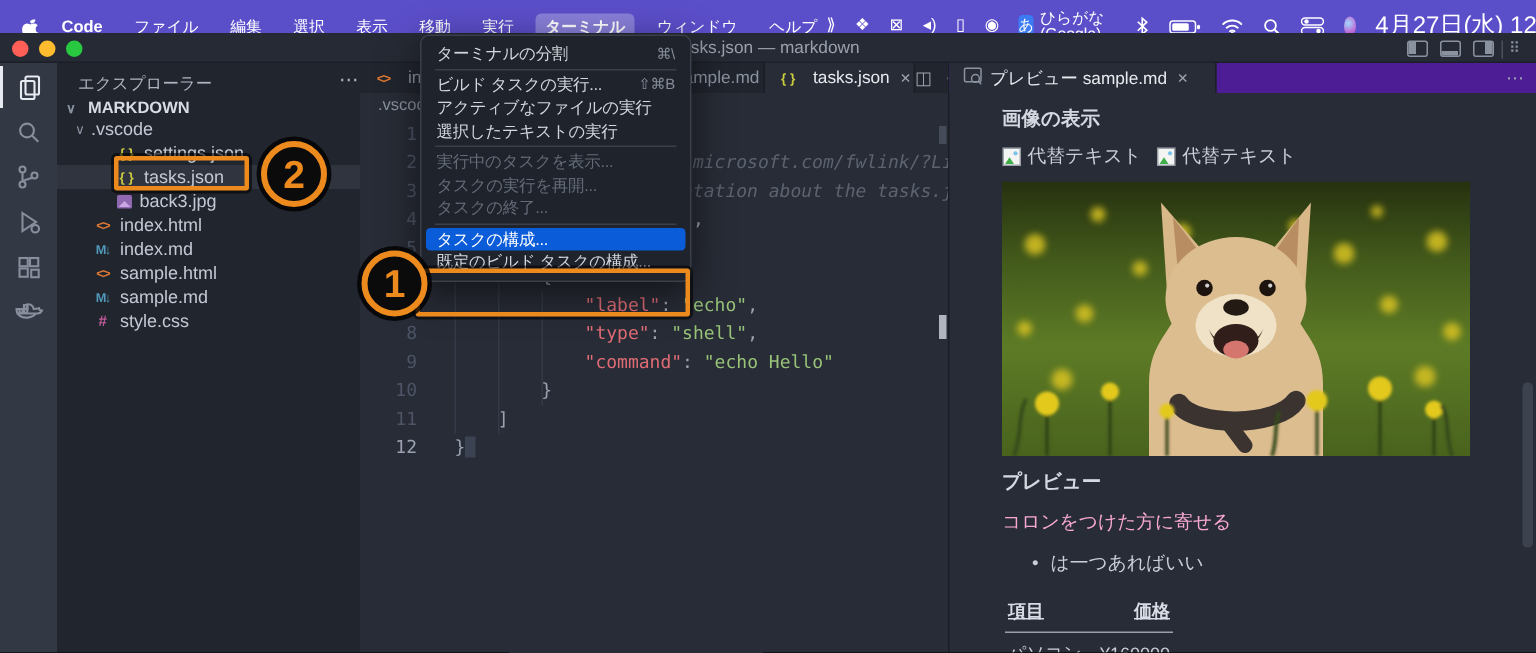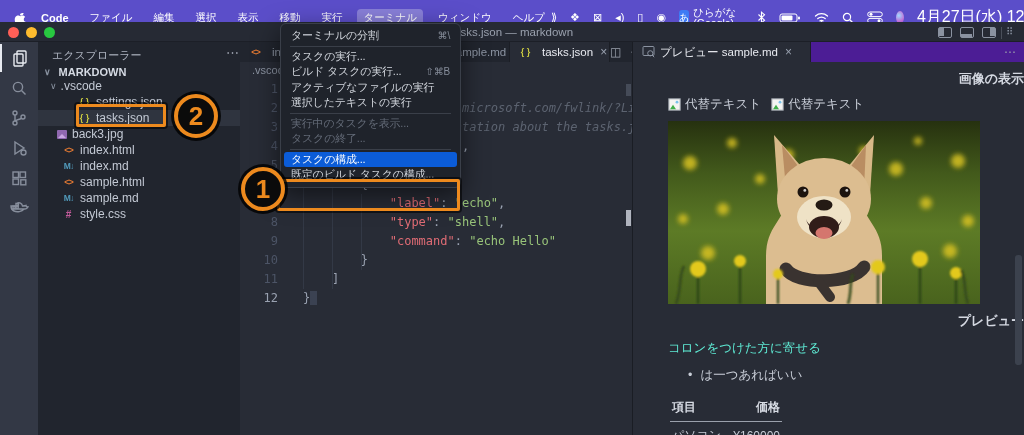--- a/index.html
+++ b/index.html
@@ -11,21 +11,21 @@
     -webkit-font-smoothing:antialiased;
   }
   .abs { position:absolute; }
 
   
   #macbar { left:0; top:0; width:1024px; height:35px; background:#5b4ec9;
     display:flex; align-items:center; color:#fff; }
   #macbar .left { display:flex; align-items:center; gap:9px; padding-left:14px; }
   #macbar .mitem { font-size:10.5px; padding:2px 6px; white-space:nowrap; }
   #macbar .mitem.app { font-weight:bold; font-size:11px; }
-  #macbar .mitem.active { background:rgba(255,255,255,.28); border-radius:4px; }
+  #macbar .mitem.active { background:rgba(255,255,255,.28); border-radius:4px;font-weight:bold; }
   #macbar .right { margin-left:auto; display:flex; align-items:center; gap:13px; padding-right:12px; }
   .stico { font-size:11px; color:#fff; line-height:1; display:inline-flex; align-items:center; }
   .ime-chip { width:15px; height:15px; background:#3d7bf5; border-radius:3px; color:#fff;
     font-size:10px; display:inline-flex; align-items:center; justify-content:center; }
   .ime-label { font-size:10.5px; margin-left:4px; }
   .siri-dot { width:13px; height:13px; border-radius:50%;
     background:radial-gradient(circle at 35% 35%, #9fd9ff, #c06ad4 60%, #7b4fd0); }
   .clock { font-size:16px; font-weight:400; white-space:nowrap; }
 
   
@@ -85,29 +85,29 @@
   .cl .c { color:#5c6370; font-style:italic; }
   .cl .cursor { background:#3b4252; }
   .iguide { position:absolute; width:1px; background:#333946; }
   #cursor-mark { left:626px; top:210px; width:5px; height:16px; background:#c8cdd6; opacity:.85; }
   #edge-mark { left:626px; top:84px; width:5px; height:12px; background:#596070; opacity:.6; }
 
   
   #panel-sep { left:632px; top:42px; width:1px; height:393px; background:#1a1d24; }
   #ptabbar { left:633px; top:42px; width:391px; height:20px; background:#4c1d95; display:flex; }
   #pcontent { left:633px; top:62px; width:391px; height:373px; }
-  .ph { margin:8px 0 0 35px; font-size:13px; font-weight:600; color:#d4d8e1;text-align:right; }
+  .ph { margin:8px 0 0 35px; font-size:13px; font-weight:600; color:#d4d8e1; }
   #alt-row { margin:8px 0 0 35px; font-size:12.5px; color:#c9ced8; display:flex; align-items:center; gap:4px; }
   .brkimg { width:13px; height:13px; display:inline-block; }
   #dogimg { display:block; margin:8px 0 0 35px; width:312px; height:183px; }
-  #pv-para { margin:10px 0 0 35px; font-size:12.5px; color:#5eead4; }
+  #pv-para { margin:10px 0 0 35px; font-size:12.5px; color:#f9a8d4; }
   #pv-bullet { margin:10px 0 0 55px; font-size:12.5px; color:#c9ced8; }
   #pv-bullet .dot { margin-right:8px; }
   #pv-table { margin:10px 0 0 37px; border-collapse:collapse; font-size:12px; }
-  #pv-table th { text-align:left; font-weight:bold; color:#d8dce4; border-bottom:1.5px solid #9aa0ab; padding:5px 2px; }
+  #pv-table th { text-align:left; font-weight:bold; color:#d8dce4; border-bottom:1.5px solid #9aa0ab; padding:5px 2px;text-decoration:underline; }
   #pv-table th.num, #pv-table td.num { text-align:right; }
   #pv-table td { color:#c9ced8; border-bottom:1px solid #3f444e; padding:5px 2px; }
   #pv-table th, #pv-table td { min-width:56px; }
   #pv-scroll { left:1015px; top:255px; width:7px; height:110px; background:#3c424e; border-radius:3px; }
 
   
   #ddmenu { left:280px; top:23px; width:181px; background:#1f232b; border:1px solid #3a3f49;
     border-radius:6px; box-shadow:0 8px 26px rgba(0,0,0,.55); padding:4px 0; z-index:50; }
   .ditem { height:15.5px; display:flex; align-items:center; padding:0 10px;
     font-size:11px; letter-spacing:-.2px; color:#d3d7de; white-space:nowrap; }
@@ -267,21 +267,21 @@
     <span>.vscode</span>
   </div>
   <div class="abs trow" style="top:94px;padding-left:40px">
     <span class="fico json">{ }</span>
     <span>settings.json</span>
   </div>
   <div class="abs trow sel" style="top:110px;padding-left:40px">
     <span class="fico json">{ }</span>
     <span>tasks.json</span>
   </div>
-  <div class="abs trow" style="top:126px;padding-left:19px">
+  <div class="abs trow" style="top:126px;padding-left:40px">
     <span class="fico img"></span>
     <span>back3.jpg</span>
   </div>
   <div class="abs trow" style="top:142px;padding-left:24px">
     <span class="fico html">&lt;&gt;</span>
     <span>index.html</span>
   </div>
   <div class="abs trow" style="top:158px;padding-left:24px">
     <span class="fico md">M↓</span>
     <span>index.md</span>
@@ -478,35 +478,35 @@
   </div>
   <div id="pv-scroll" class="abs"></div>
 
   <div id="ddmenu" class="abs">
     <div class="ditem">
       <span>ターミナルの分割</span>
         <span class="sc">⌘\</span>
     </div>
     <div class="dsep"></div>
     <div class="ditem">
-        <span>タスクの実行...</span>
-      </div>
-    <div class="ditem">
       <span>ビルド タスクの実行...</span>
         <span class="sc">⇧⌘B</span>
     </div>
     <div class="ditem">
         <span>アクティブなファイルの実行</span>
       </div>
     <div class="ditem">
         <span>選択したテキストの実行</span>
       </div>
     <div class="dsep"></div>
     <div class="ditem dis">
         <span>実行中のタスクを表示...</span>
+      </div>
+    <div class="ditem dis">
+        <span>タスクの実行を再開...</span>
       </div>
     <div class="ditem dis">
         <span>タスクの終了...</span>
       </div>
     <div class="dsep"></div>
     <div class="ditem hl">
         <span>タスクの構成...</span>
       </div>
     <div class="ditem">
         <span>既定のビルド タスクの構成...</span>

